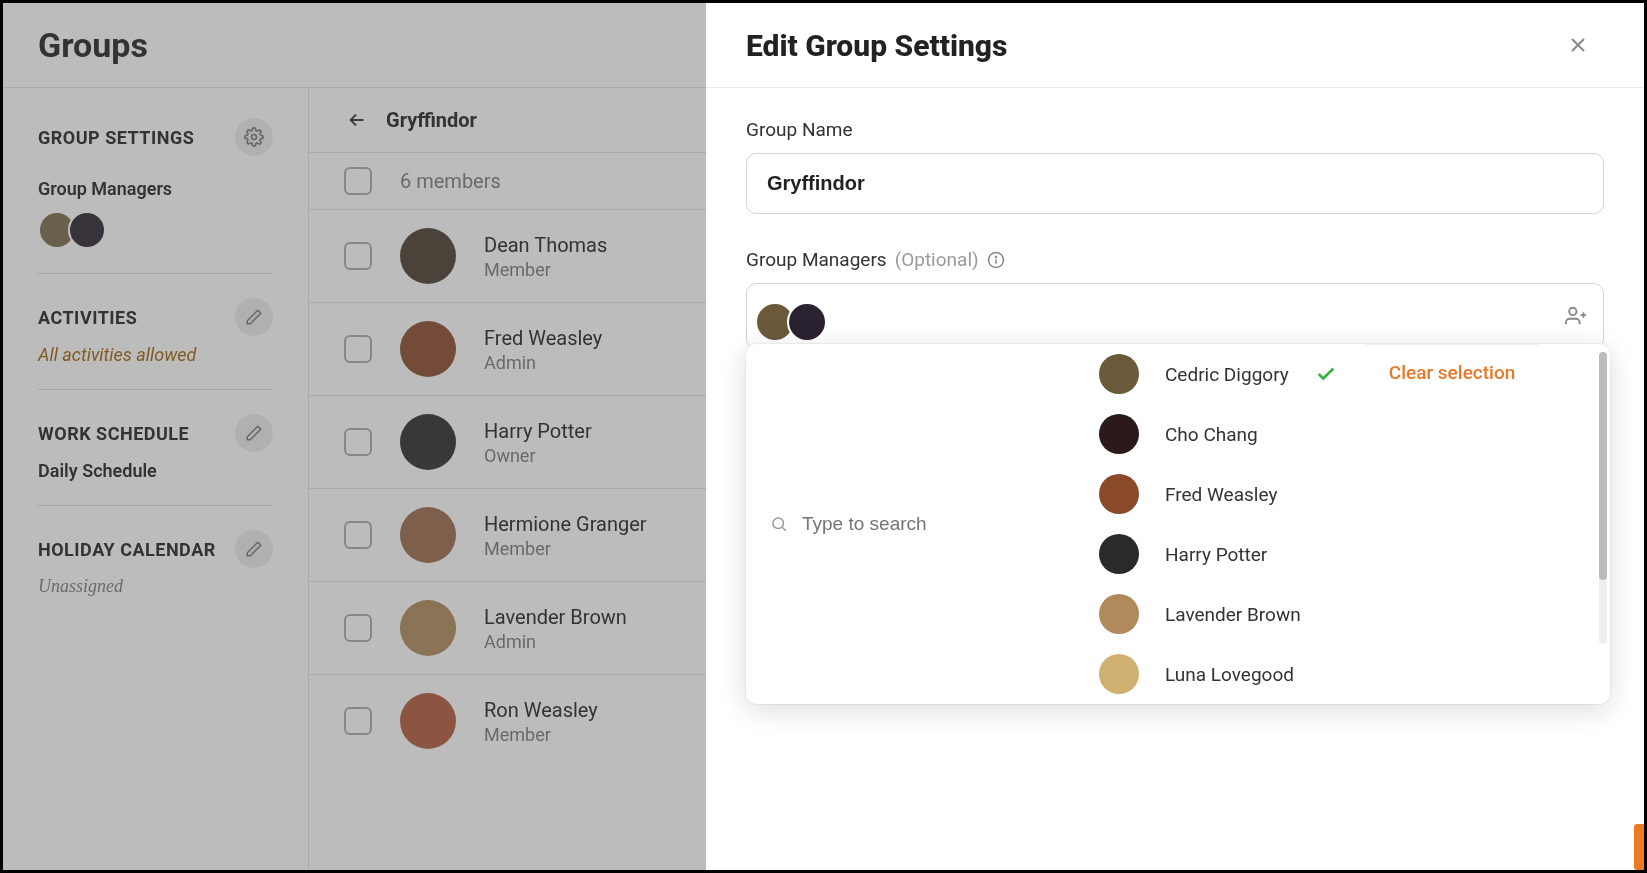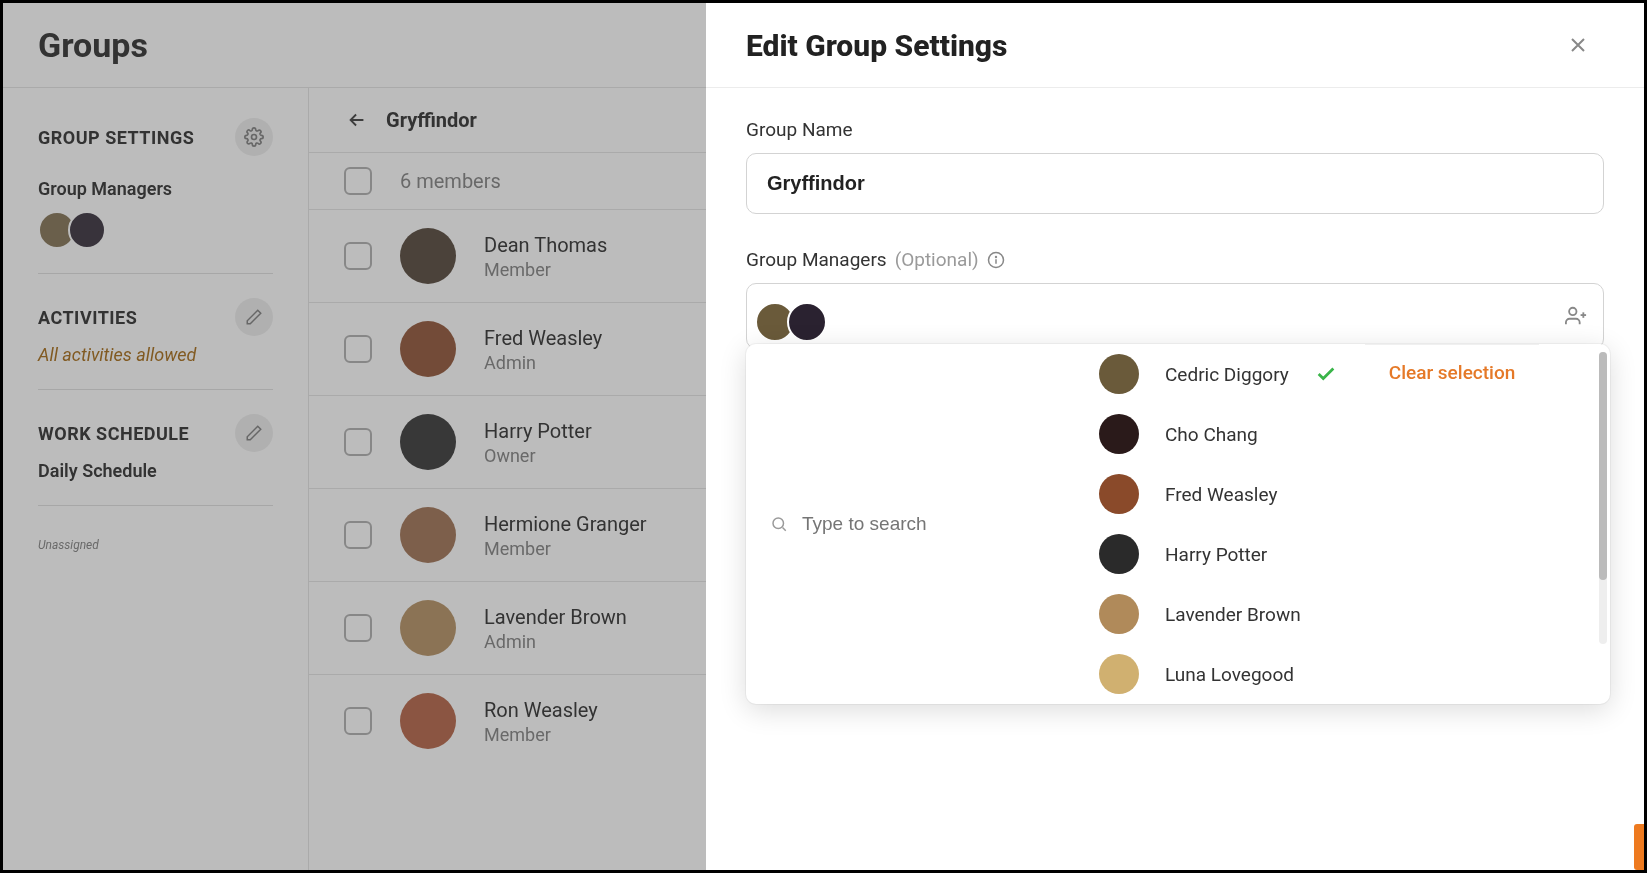--- a/index.html
+++ b/index.html
@@ -62,24 +62,25 @@
     font-style: italic;
     margin-top: 8px;
   }
   .sidebar-value {
     font-size: 18px;
     font-weight: 600;
     color: #222;
     margin-top: 8px;
   }
   .sidebar-unassigned {
-    font-size: 12px;
+    font-size: 18px;
     color: #7a7a7a;
     font-style: italic;
     margin-top: 8px;
+    font-family: Liberation Serif, serif;
   }
   .sidebar-divider {
     height: 1px;
     background: #ddd;
     margin: 24px 0;
   }
   .icon-btn {
     width: 38px;
     height: 38px;
     border-radius: 50%;
@@ -364,20 +365,28 @@
         <span class="icon-btn">
           <svg width="18" height="18" viewBox="0 0 24 24" fill="none" stroke="#777" stroke-width="2">
               <path d="M17 3l4 4L7 21H3v-4L17 3z"></path>
             </svg>
         </span>
       </div>
       <div class="sidebar-value">Daily Schedule</div>
 
       <div class="sidebar-divider"></div>
 
+      <div class="sidebar-section">
+        <span class="sidebar-title">HOLIDAY CALENDAR</span>
+        <span class="icon-btn">
+          <svg width="18" height="18" viewBox="0 0 24 24" fill="none" stroke="#777" stroke-width="2">
+              <path d="M17 3l4 4L7 21H3v-4L17 3z"></path>
+            </svg>
+        </span>
+      </div>
       <div class="sidebar-unassigned">Unassigned</div>
 
     </aside>
 
     <main class="content">
       <div class="content-header">
         <span>
           <svg width="26" height="22" viewBox="0 0 24 24" fill="none" stroke="#333" stroke-width="2">
               <path d="M19 12H5M11 18l-6-6 6-6"></path>
             </svg>

